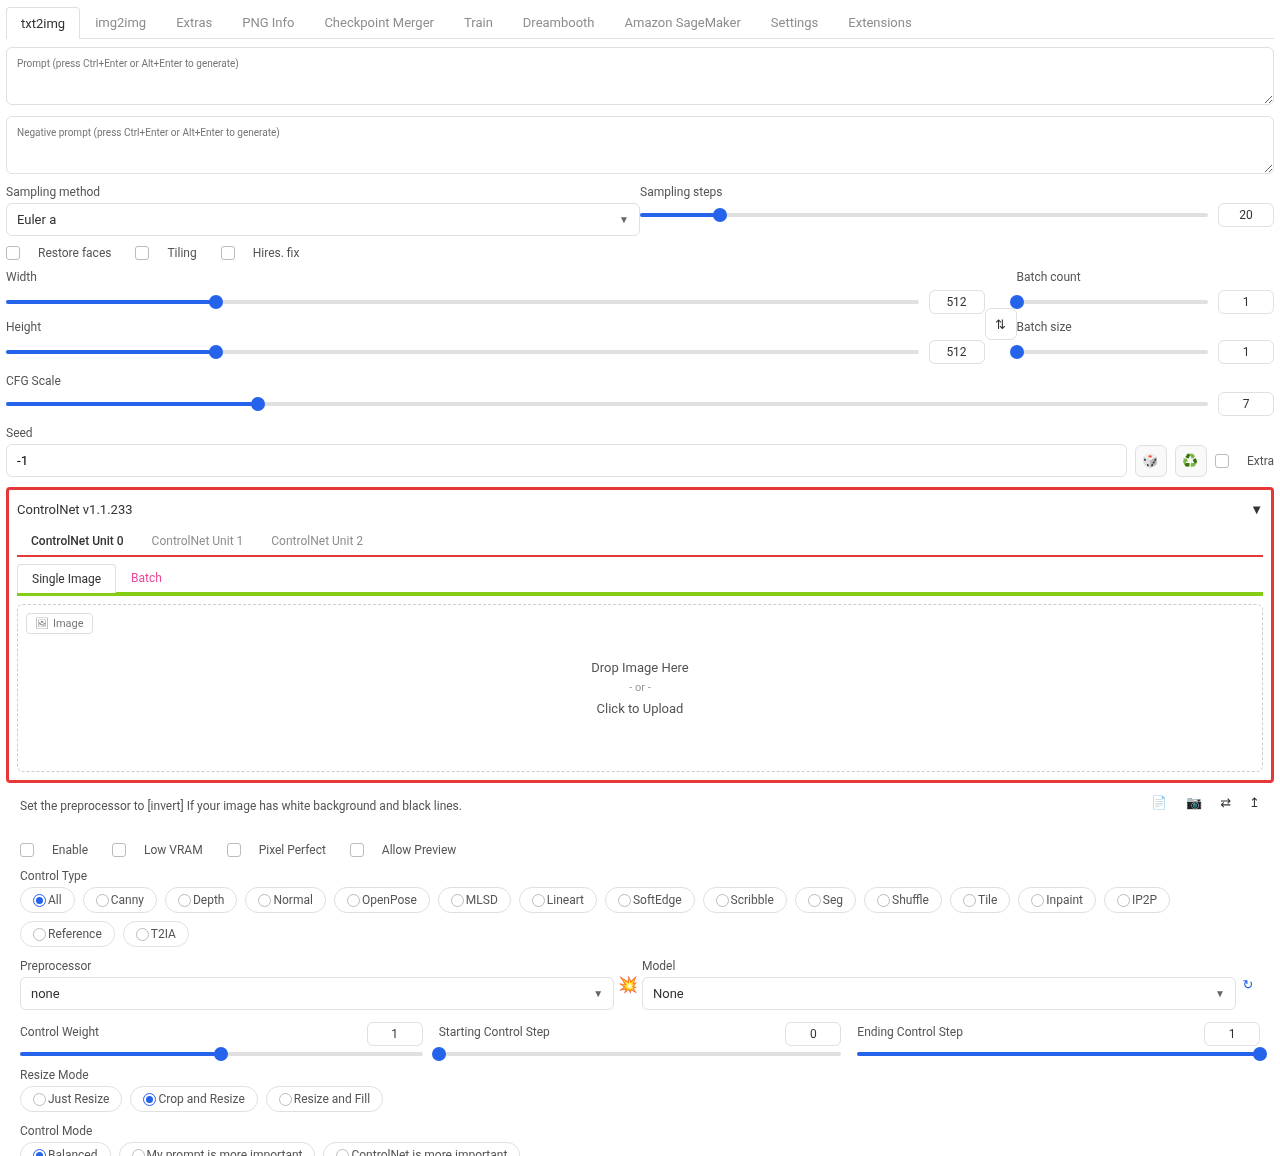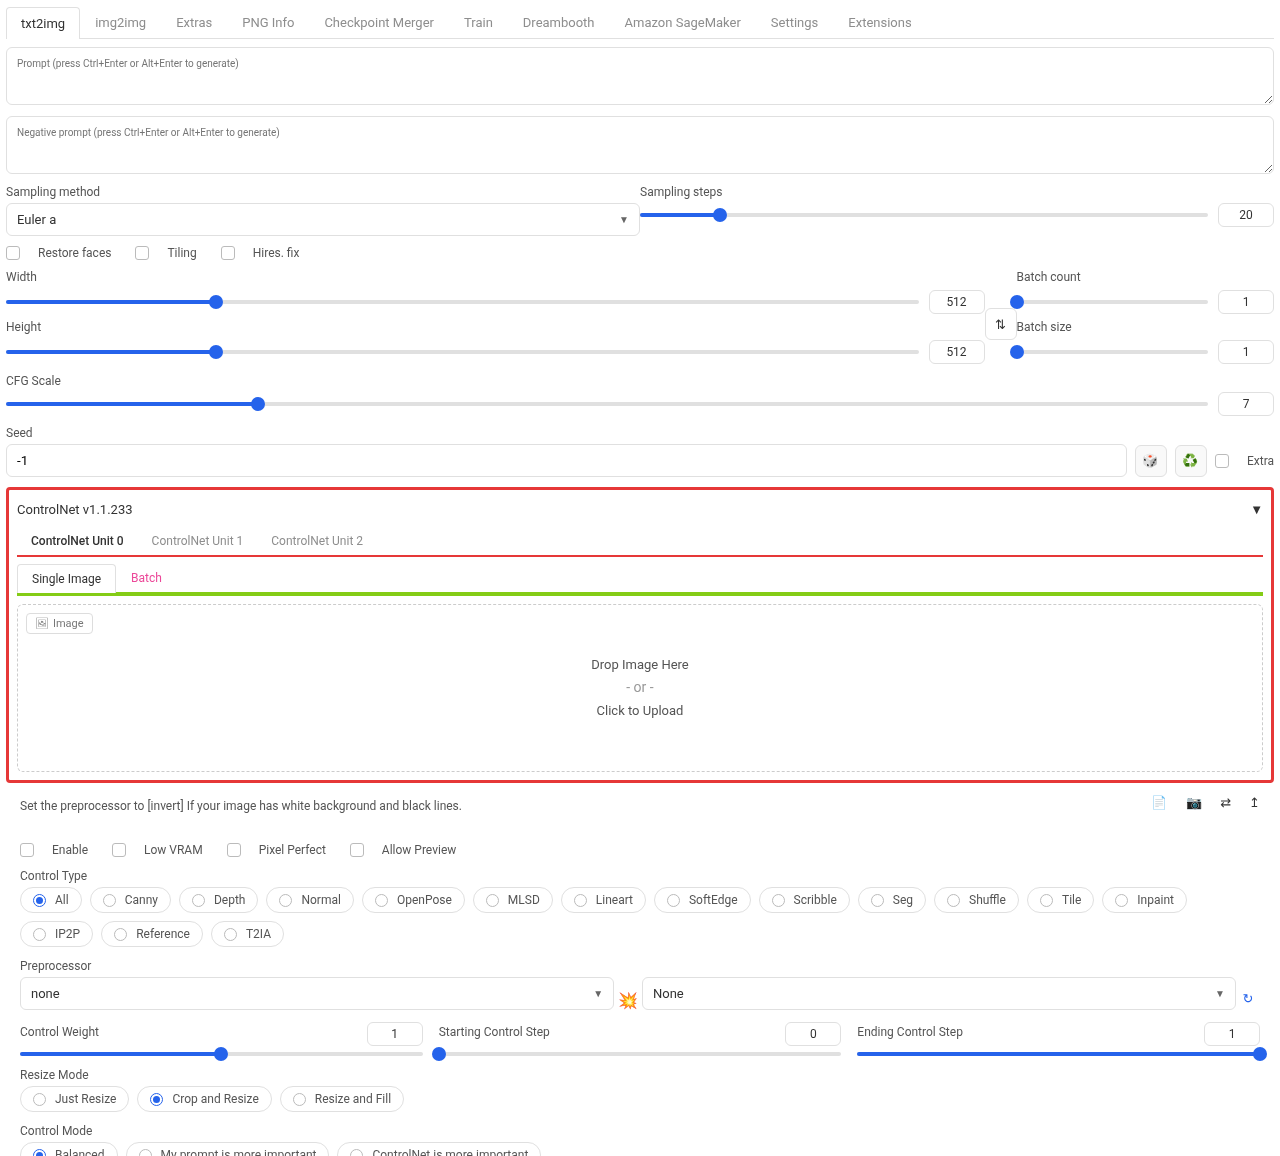--- a/index.html
+++ b/index.html
@@ -29,26 +29,26 @@
 .panel-head{display:flex;justify-content:space-between;align-items:center;padding:4px 0;cursor:pointer}
 .subtabs{display:flex;border-bottom:2px solid #e63838;margin-top:6px}
 .subtab{padding:7px 14px;color:#8e8e8e;cursor:pointer;font-size:12px}
 .subtab.active{color:#333;font-weight:500}
 .subtabs2{display:flex;border-bottom:4px solid #84cc16;margin-top:6px}
 .subtab2{padding:7px 14px;color:#ec4899;cursor:pointer;font-size:12px;border:1px solid transparent;border-bottom:none;border-radius:4px 4px 0 0}
 .subtab2.active{color:#333;border-color:#e0e0e0;position:relative;top:1px;background:#fff}
 .image-drop{border:1px dashed #ccc;border-radius:6px;margin-top:8px;padding:8px;min-height:168px;position:relative}
 .image-tag{border:1px solid #ddd;border-radius:4px;padding:3px 8px;font-size:11px;color:#777;display:inline-flex;align-items:center;gap:4px}
 .drop-text{position:absolute;top:50%;left:50%;transform:translate(-50%,-50%);text-align:center;color:#555;line-height:1.7}
-.drop-text .sub{color:#999;font-size:14px}
+.drop-text .sub{color:#999;font-size:11px}
 .below-panel{padding:8px 14px}
 .hint{color:#555;font-size:12px;margin:8px 0 20px}
 .action-icons{display:flex;gap:18px;justify-content:flex-end;padding:4px 0}
 .radio-group{display:flex;gap:8px;flex-wrap:wrap;margin-top:4px}
-.radio-pill{border:1px solid #e0e0e0;border-radius:14px;padding:5px 12px;font-size:12px;color:#555;display:flex;align-items:center;gap:9px;cursor:pointer}
+.radio-pill{border:1px solid #e0e0e0;border-radius:14px;padding:5px 12px;font-size:12px;color:#555;display:flex;align-items:center;gap:2px;cursor:pointer}
 .radio{width:13px;height:13px;border:1px solid #bbb;border-radius:50%;display:flex;align-items:center;justify-content:center}
 .radio.on{border-color:#2563eb}
 .radio.on::after{content:"";width:7px;height:7px;background:#2563eb;border-radius:50%}
 .section{margin-top:12px}
 .three-col{display:flex;gap:16px}
 .three-col>div{flex:1}
 .boom{color:#e67817;font-size:16px;padding:0 4px}
 .refresh{width:24px;height:24px;display:flex;align-items:center;justify-content:center;cursor:pointer;color:#2563eb}
 .mb6{margin-bottom:6px}
 .wh-block{flex:3.8}
@@ -291,30 +291,31 @@
           <span class="radio"></span>
           <span>Reference</span>
         </div>
       <div class="radio-pill">
           <span class="radio"></span>
           <span>T2IA</span>
         </div>
     </div>
   </div>
 
-  <div class="section row" style="align-items:flex-end">
+  <div class="section row" style="align-items:center">
     <div class="col">
       <div class="label">Preprocessor</div>
       <div class="select">
         <span>none</span>
           <span class="caret">▼</span>
       </div>
     </div>
     <span class="boom">💥</span>
     <div class="col">
+      <div class="label">Model</div>
       <div class="select">
         <span>None</span>
           <span class="caret">▼</span>
       </div>
     </div>
     <span class="refresh">↻</span>
   </div>
 
   <div class="section three-col">
     <div>

